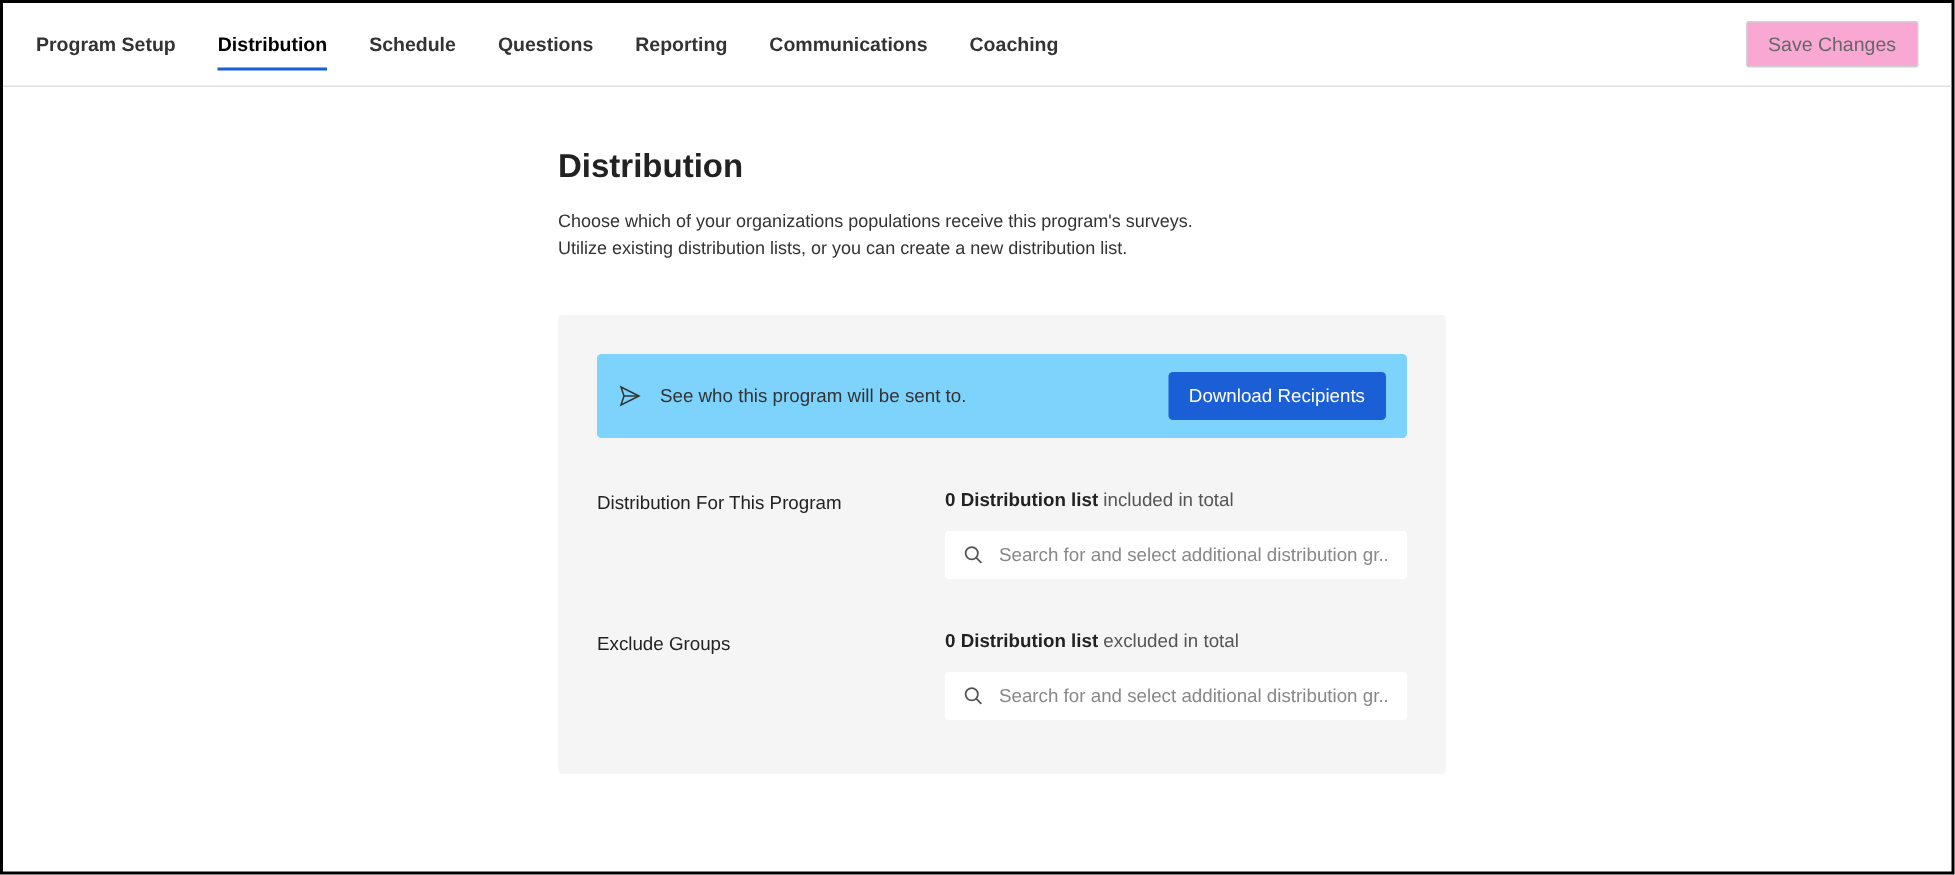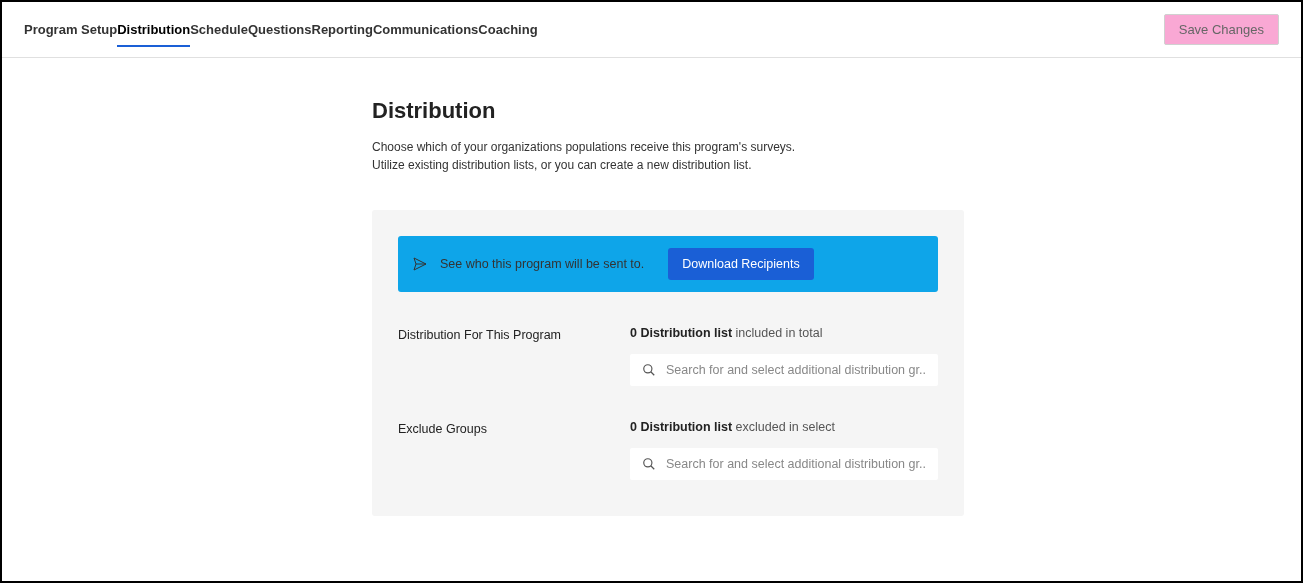--- a/index.html
+++ b/index.html
@@ -18,20 +18,21 @@
     .top-bar {
       display: flex;
       justify-content: space-between;
       align-items: center;
       padding: 0 22px;
       height: 56px;
       border-bottom: 1px solid #e0e0e0;
     }
     .tabs {
       display: flex;
+      gap: 28px;
       height: 100%;
       align-items: center;
     }
     .tab {
       font-size: 13px;
       font-weight: 600;
       color: #333333;
       cursor: pointer;
       height: 100%;
       display: flex;
@@ -76,25 +77,26 @@
       line-height: 1.5;
       margin-bottom: 36px;
     }
     .panel {
       background: #f5f5f5;
       border-radius: 3px;
       padding: 26px;
       width: 592px;
     }
     .notice-card {
-      background: #0ea5e9;
+      background: #7dd3fc;
       border-radius: 3px;
       padding: 12px 14px;
       display: flex;
       align-items: center;
+      justify-content: space-between;
       margin-bottom: 34px;
     }
     .notice-left {
       display: flex;
       align-items: center;
       gap: 12px;
     }
     .notice-text {
       font-size: 12.5px;
       color: #333333;
@@ -209,21 +211,21 @@
           </svg>
           <input class="search-input" type="text" placeholder="Search for and select additional distribution gr..." style="">
         </div>
       </div>
     </div>
 
     <div class="section">
       <div class="section-label">Exclude Groups</div>
       <div class="section-body">
         <div class="count-line">
-          <strong>0 Distribution list</strong><span> excluded in select</span>
+          <strong>0 Distribution list</strong><span> excluded in total</span>
         </div>
         <div class="search-wrap">
           <svg class="icon" width="14" height="14" viewBox="0 0 24 24" fill="none" stroke="#555555" stroke-width="2">
             <circle cx="10" cy="10" r="7"></circle>
             <line x1="21" y1="21" x2="15" y2="15"></line>
           </svg>
           <input class="search-input" type="text" placeholder="Search for and select additional distribution gr..." style="">
         </div>
       </div>
     </div>

